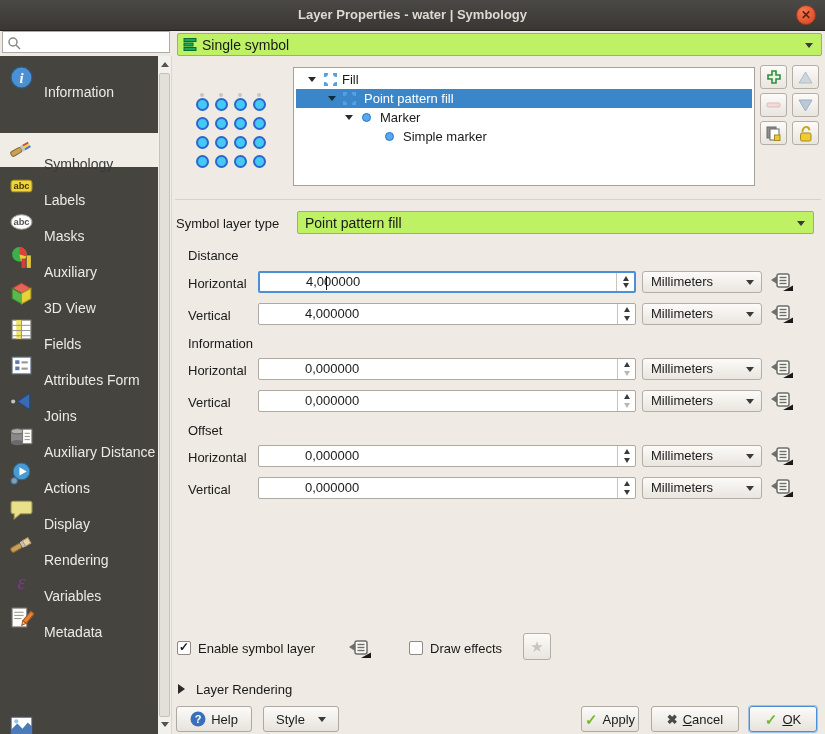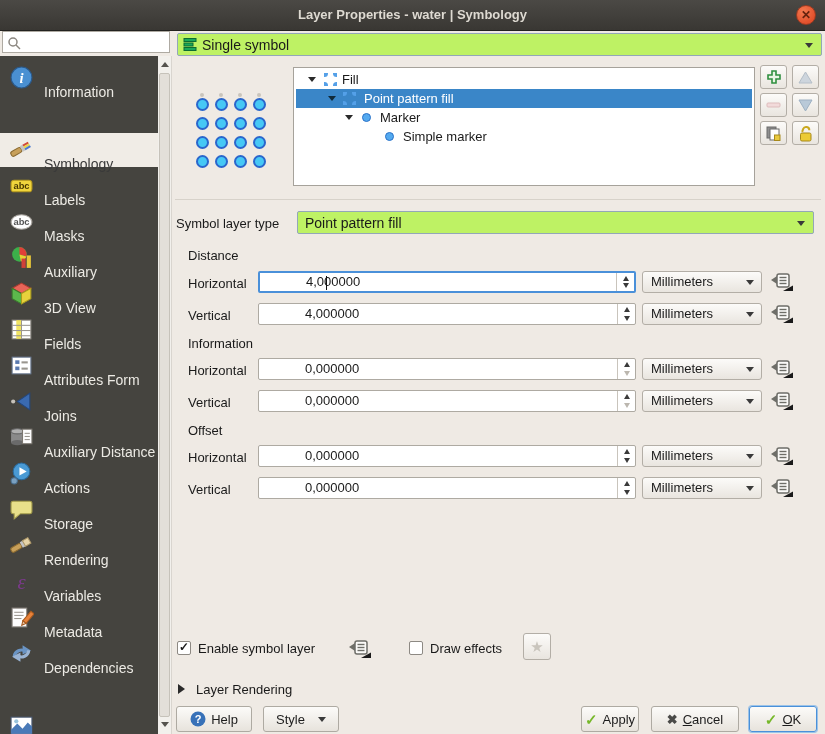--- a/index.html
+++ b/index.html
@@ -202,21 +202,21 @@
           <circle cx="12" cy="10" r="8" fill="#4a9ad4" stroke="#2a6a9c"></circle>
           <polygon points="10,6 17,10 10,14" fill="#fff"></polygon>
           <circle cx="5" cy="19" r="3" fill="#7aa0c0" stroke="#4a7090"></circle>
         </svg>
       <span class="lbl">Actions</span>
       </div>
     <div class="side-item" style="top:437px">
       <svg class="icn" viewBox="0 0 24 24">
           <path d="M4 4 h16 a2 2 0 0 1 2 2 v8 a2 2 0 0 1 -2 2 h-9 l-6 5 v-5 h-1 a2 2 0 0 1 -2 -2 v-8 a2 2 0 0 1 2 -2 z" fill="#e8e08a" stroke="#a8a04e"></path>
         </svg>
-      <span class="lbl">Storage</span>
+      <span class="lbl">Display</span>
       </div>
     <div class="side-item" style="top:473px">
       <svg class="icn" viewBox="0 0 24 24">
           <g transform="rotate(-30 12 12)">
             <rect x="1" y="9" width="11" height="5" rx="2" fill="#c8a05a" stroke="#8a6a30"></rect>
             <rect x="12" y="8.5" width="3" height="6" fill="#c4c4c4"></rect>
             <rect x="15" y="8.5" width="6" height="6" fill="#e6d4a8" stroke="#b09a6a"></rect>
           </g>
         </svg>
       <span class="lbl">Rendering</span>
@@ -232,29 +232,20 @@
           <rect x="3" y="3" width="14" height="18" fill="#fdfdfd" stroke="#8a867f"></rect>
           <line x1="5" y1="7" x2="14" y2="7" stroke="#9a968f"></line>
           <line x1="5" y1="10" x2="14" y2="10" stroke="#9a968f"></line>
           <line x1="5" y1="13" x2="12" y2="13" stroke="#9a968f"></line>
           <g transform="rotate(40 17 13)">
             <rect x="15.5" y="5" width="4" height="12" fill="#e8823a" stroke="#a85a1e"></rect>
             <polygon points="15.5,17 19.5,17 17.5,21" fill="#e8c9a8" stroke="#a85a1e"></polygon>
           </g>
         </svg>
       <span class="lbl">Metadata</span>
-      </div>
-    <div class="side-item" style="top:581px">
-      <svg class="icn" viewBox="0 0 24 24">
-          <path d="M5 15 a7 7 0 0 1 11 -5" stroke="#6a94c4" stroke-width="3" fill="none"></path>
-          <polygon points="13,4 21,9 13,13" fill="#6a94c4"></polygon>
-          <path d="M19 9 a7 7 0 0 1 -11 5" stroke="#9ab4d4" stroke-width="3" fill="none"></path>
-          <polygon points="11,11 3,15 11,20" fill="#9ab4d4"></polygon>
-        </svg>
-      <span class="lbl">Dependencies</span>
       </div>
     <div class="side-item" style="top:653px">
       <svg class="icn" viewBox="0 0 24 24">
           <rect x="2" y="4" width="20" height="16" fill="#fff" stroke="#4a5a74"></rect>
           <polygon points="2,16 8,10 13,15 18,9 22,13 22,20 2,20" fill="#4a7ab8"></polygon>
           <circle cx="7" cy="8" r="2" fill="#9ac4dc"></circle>
         </svg>
       <span class="lbl">QGIS Server</span>
       </div>
   </div>

